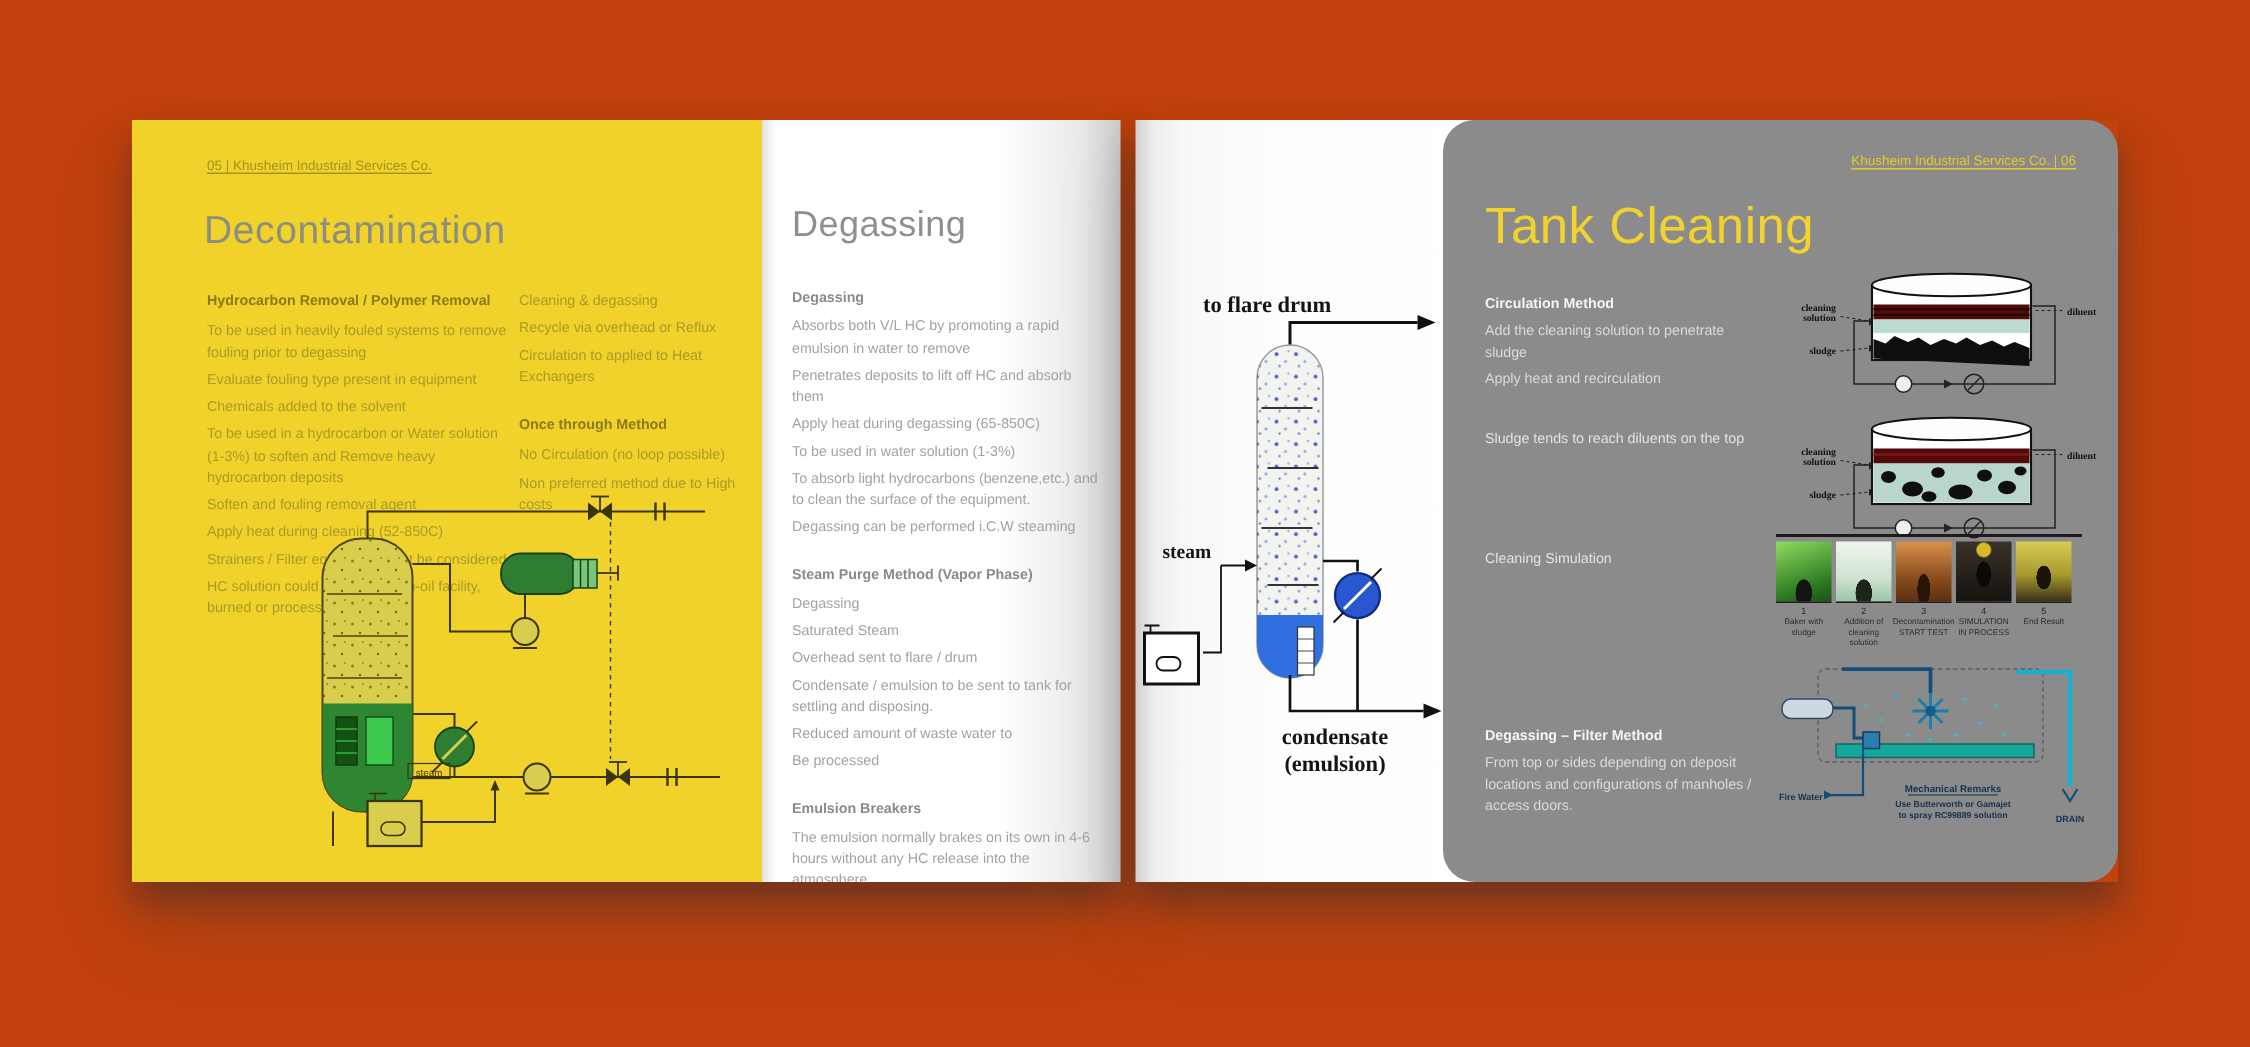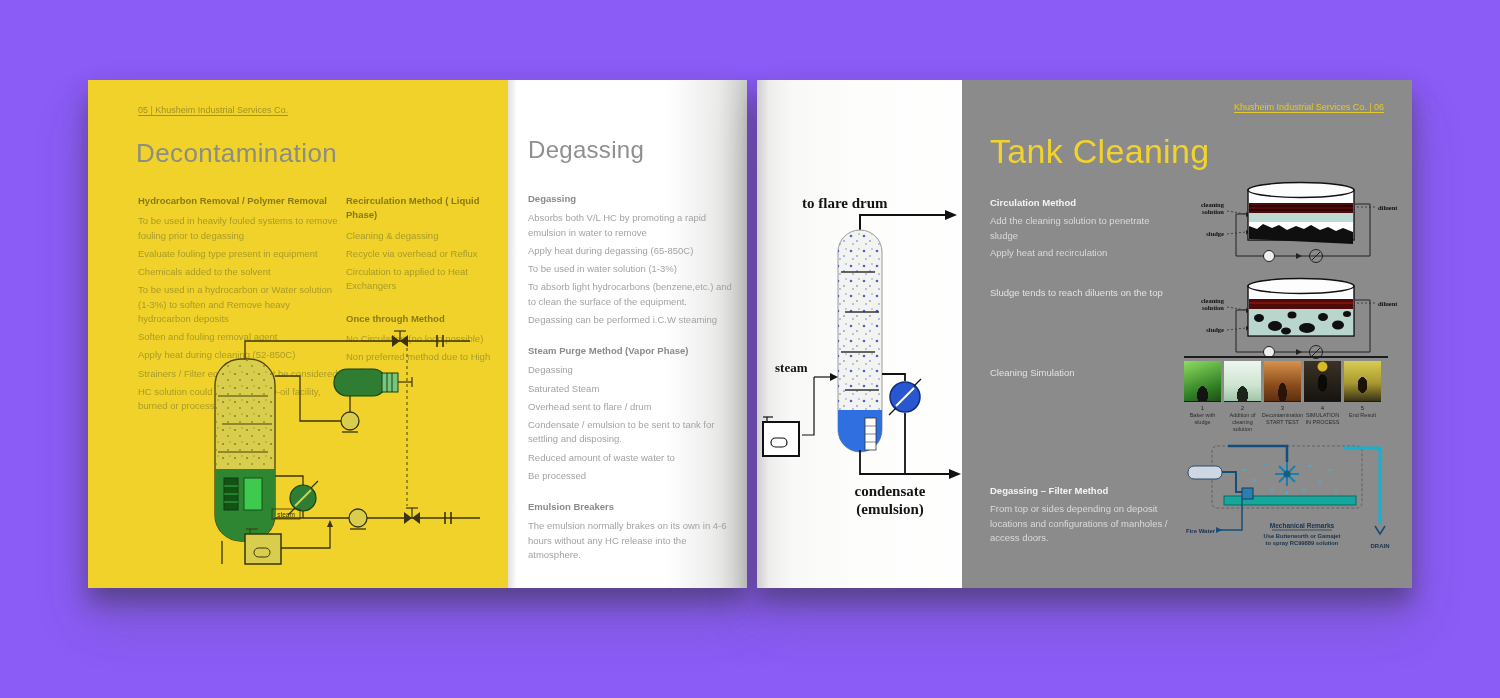--- a/index.html
+++ b/index.html
@@ -1,16 +1,16 @@
 <!DOCTYPE html>
 <html><head>
 <meta charset="utf-8">
 <style>
   html,body{margin:0;padding:0;background:#ffffff;}
-  #stage{position:relative;width:1500px;height:698px;background:#8b5cf6;overflow:hidden;
+  #stage{position:relative;width:1500px;height:698px;background:#c2410c;overflow:hidden;
          font-family:"Liberation Sans",sans-serif;text-decoration:underline;}
   .page{position:absolute;top:80px;height:508px;
         box-shadow:0 14px 22px rgba(35,35,35,.40),0 32px 48px rgba(70,70,70,.22);}
   .page-left{left:88px;width:659px;}
   .page-right{left:757px;width:655px;}
   .panel{position:absolute;top:0;height:100%;overflow:hidden;}
 
   
   .panel-yellow{left:0;width:420px;background:#f0d22b;}
   .y-header{position:absolute;left:50px;top:25px;font-size:9px;color:#a3931f;
@@ -35,21 +35,21 @@
   .d-h{font-weight:700;color:#8a8a8a;margin-bottom:5px;}
   .d-line{margin-bottom:4px;}
 
   
   .panel-diagram{left:0;width:241px;
     background:linear-gradient(to right,#cfcfce 0,#ededec 5%,#f8f8f7 14%,#fdfdfc 40%,#ffffff 100%);}
   .col-svg{position:absolute;left:0;top:92px;}
   .st-serif{font-family:"Liberation Serif",serif;font-weight:700;fill:#141414;}
 
   
-  .panel-gray{left:205px;width:450px;background:#8b8b8b;}
+  .panel-gray{left:205px;width:450px;background:#8b8b8b;border-radius:21px;}
   .g-header{position:absolute;right:28px;top:22px;font-size:9px;color:#e6ca25;
             text-decoration:underline;text-underline-offset:2px;}
   .g-title{position:absolute;left:28px;top:52px;font-size:34px;color:#f2d32e;letter-spacing:.3px;}
   .g-sec{position:absolute;font-size:9.5px;line-height:1.5;color:#dadada;}
   .g-h{font-weight:700;color:#f4f4f4;margin-bottom:4px;}
   .g-line{margin-bottom:3px;}
   .g-circ{left:28px;top:116px;width:190px;}
   .g-note{left:28px;top:206px;width:190px;color:#e2e2e2;}
   .g-sim-label{left:28px;top:286px;color:#e2e2e2;}
   .g-spray{left:28px;top:404px;width:200px;}
@@ -101,21 +101,20 @@
             <div class="y-line">Chemicals added to the solvent</div>
             <div class="y-line">To be used in a hydrocarbon or Water solution (1-3%) to soften and Remove heavy hydrocarbon deposits</div>
             <div class="y-line">Soften and fouling removal agent</div>
             <div class="y-line">Apply heat during cleaning (52-850C)</div>
             <div class="y-line">Strainers / Filter equipment must be considered</div>
             <div class="y-line">HC solution could be sent to slop-oil facility, burned or processed</div>
           </div>
       </div>
 
       <div class="y-col y-col2">
-        <div class="y-h">Recirculation Method  ( Liquid Phase)</div>
         <div>
             <div class="y-line">Cleaning &amp; degassing</div>
             <div class="y-line">Recycle via overhead or Reflux</div>
             <div class="y-line">Circulation to applied to Heat Exchangers</div>
           </div>
         <div class="y-sec2">
           <div class="y-h">Once through Method</div>
           <div>
               <div class="y-line">No Circulation (no loop possible)</div>
               <div class="y-line">Non preferred method due to High costs</div>
@@ -215,20 +214,21 @@
       </svg>
     </section>
 
     <section class="panel panel-degassing">
       <div class="d-title">Degassing</div>
       <div class="d-body">
         <div class="d-sec">
           <div class="d-h">Degassing</div>
           <div>
               <div class="d-line">Absorbs both V/L HC by promoting a rapid emulsion in water to remove</div>
+              <div class="d-line">Penetrates deposits to lift off HC and absorb them</div>
               <div class="d-line">Apply heat during degassing (65-850C)</div>
               <div class="d-line">To be used in water solution (1-3%)</div>
               <div class="d-line">To absorb light hydrocarbons (benzene,etc.) and to clean the surface of the equipment.</div>
               <div class="d-line">Degassing can be performed i.C.W steaming</div>
             </div>
         </div>
         <div class="d-sec">
           <div class="d-h">Steam Purge Method  (Vapor Phase)</div>
           <div>
               <div class="d-line">Degassing</div>

